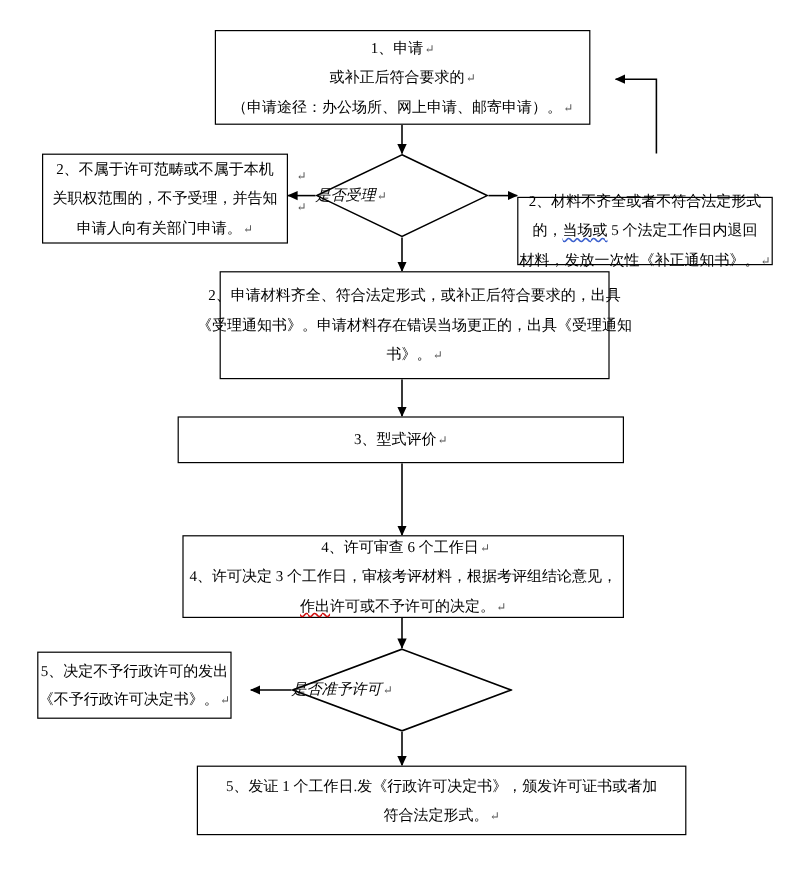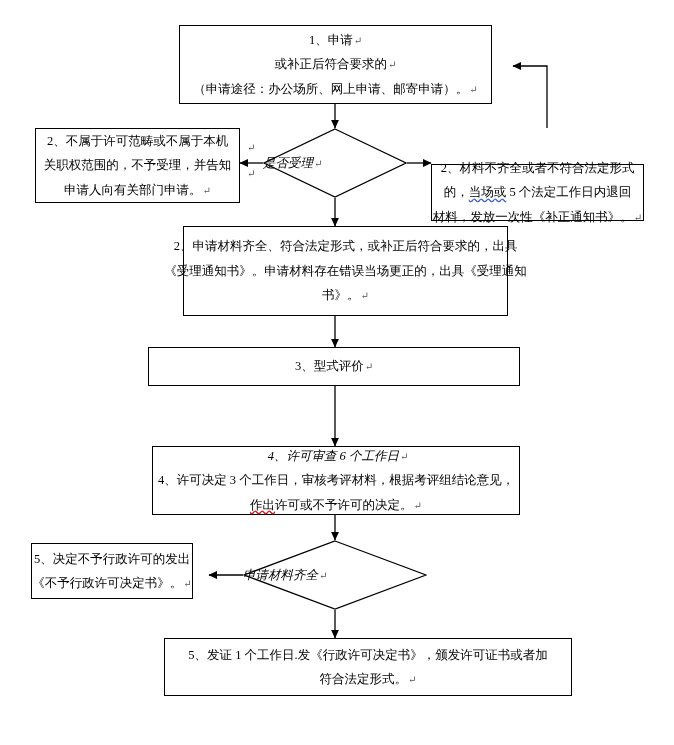--- a/index.html
+++ b/index.html
@@ -171,35 +171,35 @@
     <span class="ln">2、申请材料齐全、符合法定形式，或补正后符合要求的，出具</span>
     <span class="ln">《受理通知书》。申请材料存在错误当场更正的，出具《受理通知</span>
     <span class="ln"><span>书》。</span><span class="cr">↵</span></span>
   </div>
 
   <div class="box ctr pad" style="left:148px;top:347px;width:372px;height:39px;">
     <span class="ln"><span>3、型式评价</span><span class="cr">↵</span></span>
   </div>
 
   <div class="box pad" style="left:152px;top:446px;width:368px;height:69px;">
-    <span class="ln lft" style="padding-left:4px;font-style:italic;"><span>4、许可审查 6 个工作日</span><span class="cr">↵</span></span>
+    <span class="ln lft" style="padding-left:4px;"><span>4、许可审查 6 个工作日</span><span class="cr">↵</span></span>
     <span class="ln ctr">4、许可决定 3 个工作日，审核考评材料，根据考评组结论意见，</span>
     <span class="ln ctr"><span class="sp-red">作出</span>许可或不予许可的决定。<span class="cr">↵</span></span>
   </div>
 
   <div class="box ctr pad" style="left:31px;top:543px;width:162px;height:56px;">
     <span class="ln">5、决定不予行政许可的发出</span>
     <span class="ln"><span>《不予行政许可决定书》。</span><span class="cr">↵</span></span>
   </div>
 
   <div class="diamond" style="left:243px;top:540px;width:184px;height:70px;">
     <svg width="184" height="70" viewBox="0 0 184 70">
       <polygon points="92,1 183,35 92,69 1,35" fill="#ffffff" stroke="#000000" stroke-width="1.3"></polygon>
     </svg>
-    <div class="dlabel"><span>申请材料齐全</span><span class="cr">↵</span></div>
+    <div class="dlabel"><span>是否准予许可</span><span class="cr">↵</span></div>
   </div>
 
   <div class="box ctr pad" style="left:164px;top:638px;width:408px;height:58px;">
     <span class="ln">5、发证 1 个工作日.发《行政许可决定书》，颁发许可证书或者加</span>
     <span class="ln"><span>符合法定形式。</span><span class="cr">↵</span></span>
   </div>
 
 </div>
 
 </body></html>

